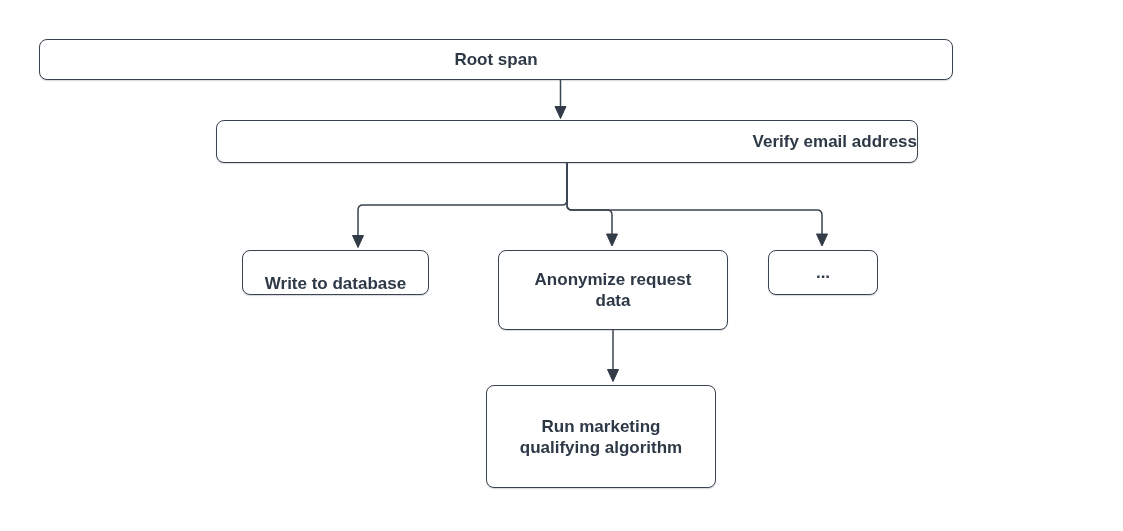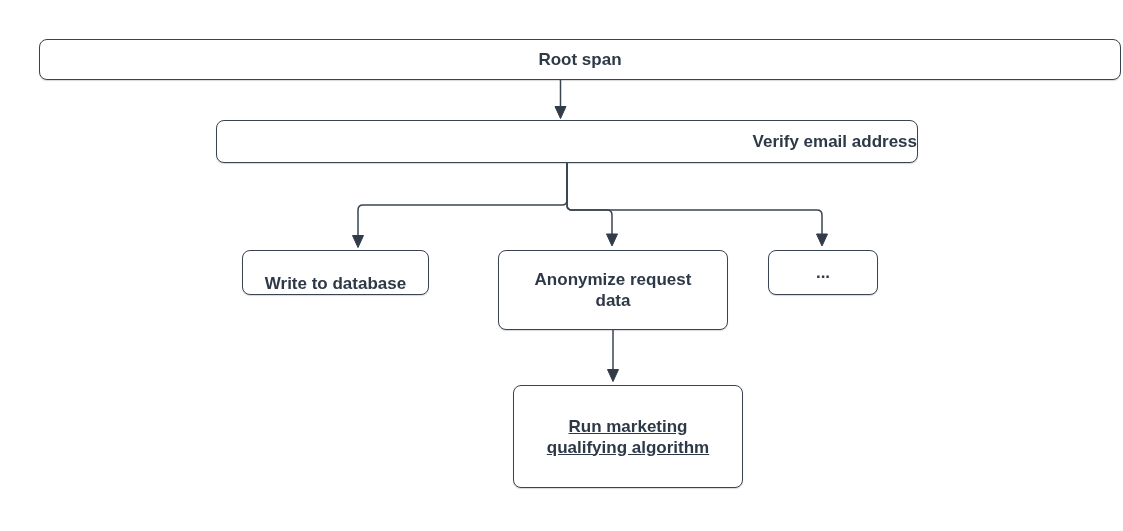--- a/index.html
+++ b/index.html
@@ -24,26 +24,26 @@
     display: flex;
     align-items: center;
     justify-content: center;
     text-align: center;
     font-size: 17px;
     font-weight: 700;
     line-height: 21px;
     color: #2e3947;
     box-shadow: 0 1px 1px rgba(90,100,115,0.25);
   }
-  #node-root        { left: 39px;  top: 39px;  width: 1082px; height: 41px;  }
+  #node-root        { left: 39px;  top: 39px;  width: 914px; height: 41px;  }
   #node-verify      { left: 216px; top: 120px; width: 702px;  height: 43px; justify-content: flex-end;  }
   #node-write-db    { left: 242px; top: 250px; width: 187px;  height: 45px; align-items: flex-end;  }
   #node-anonymize   { left: 498px; top: 250px; width: 230px;  height: 80px;  padding: 0 26px; }
   #node-ellipsis    { left: 768px; top: 250px; width: 110px;  height: 45px;  }
-  #node-run         { left: 513px; top: 385px; width: 230px;  height: 103px; padding: 16px 30px; text-decoration: underline; }
+  #node-run         { left: 486px; top: 385px; width: 230px;  height: 103px; padding: 16px 30px; }
   #edges {
     position: absolute;
     left: 0;
     top: 0;
     pointer-events: none;
   }
   #edges path, #edges line {
     fill: none;
     stroke: #3a4450;
     stroke-width: 1.5;

